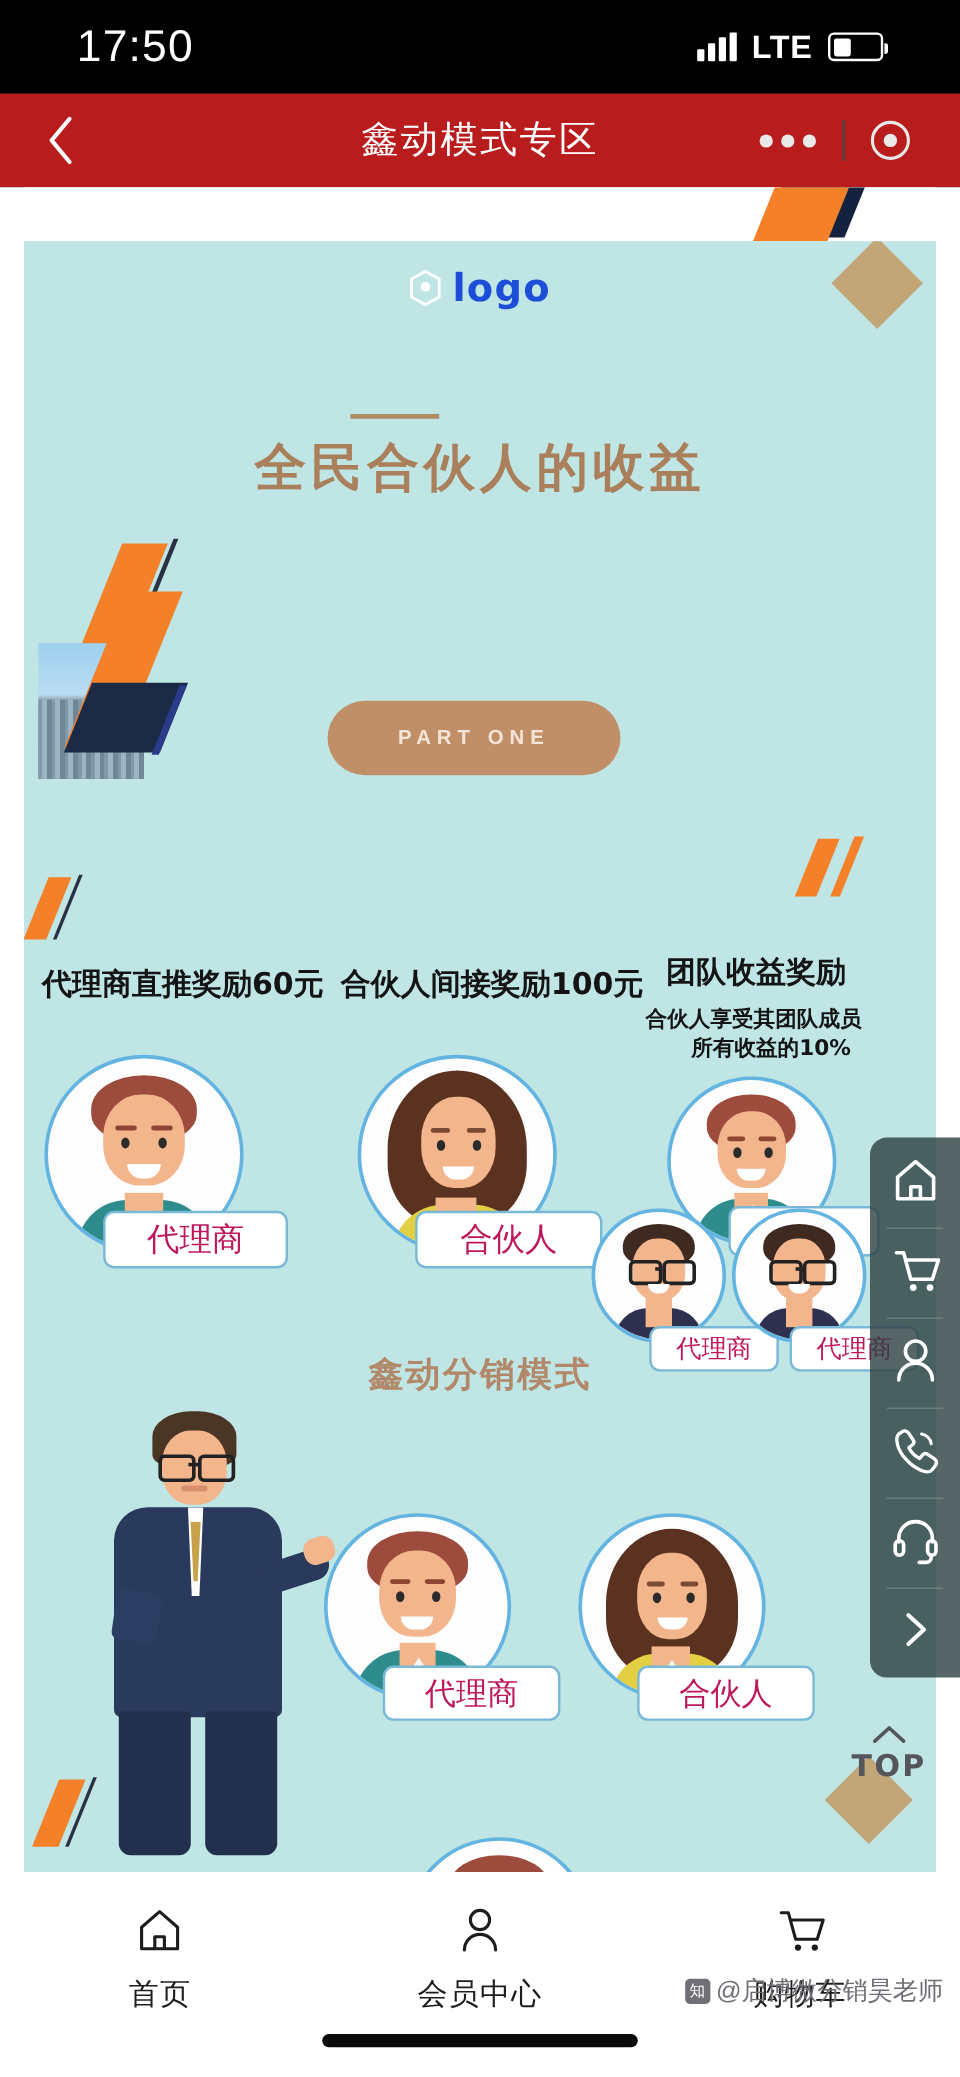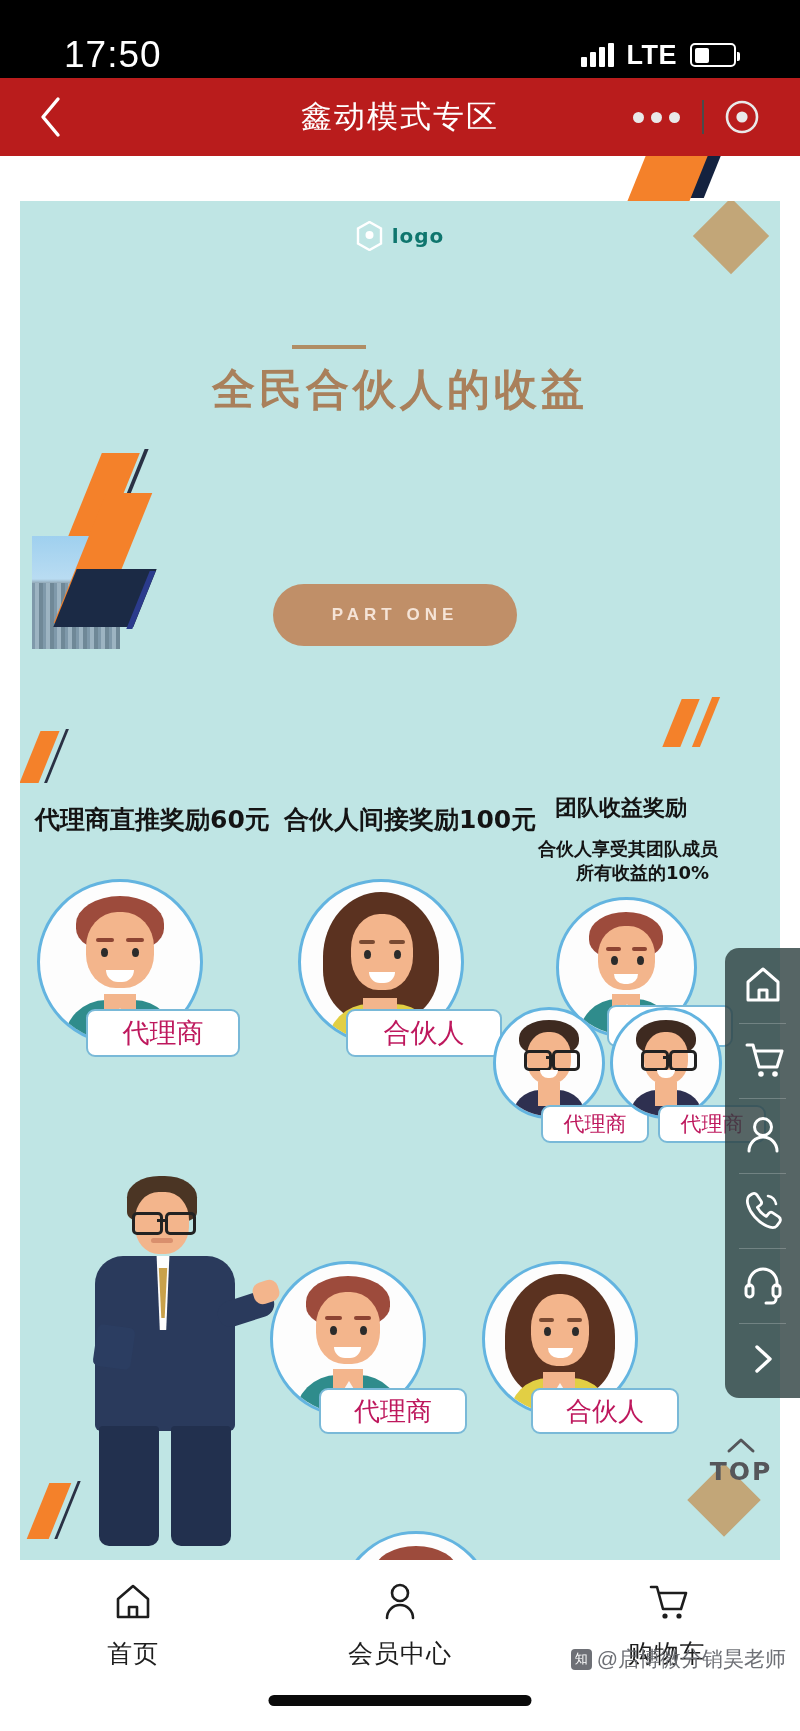--- a/index.html
+++ b/index.html
@@ -1,20 +1,20 @@
 <!DOCTYPE html>
 <html><head>
 <meta charset="utf-8">
 <style>
   html,body{margin:0;padding:0;background:#000;}
   body{width:800px;height:1731px;position:relative;overflow:hidden;
        font-family:"Liberation Sans","DejaVu Sans",sans-serif;}
 
   
-  .statusbar{position:absolute;left:0;top:16px;width:800px;height:78px;background:#000;
+  .statusbar{position:absolute;left:0;top:0;width:800px;height:78px;background:#000;
     display:flex;align-items:center;justify-content:space-between;padding:0 64px;
     box-sizing:border-box;}
   .sb-time{color:#fff;font-size:37px;font-weight:500;letter-spacing:1px;}
   .sb-right{display:flex;align-items:center;gap:13px;}
   .sig{display:flex;align-items:flex-end;gap:3px;height:24px;}
   .sig i{display:block;width:6px;background:#fff;border-radius:1px;}
   .sig i:nth-child(1){height:10px}
   .sig i:nth-child(2){height:15px}
   .sig i:nth-child(3){height:20px}
   .sig i:nth-child(4){height:24px}
@@ -56,21 +56,21 @@
     background:#bfe5e4;overflow:hidden;}
 
   
   .diamond{position:absolute;width:54px;height:54px;background:#c2a678;transform:rotate(45deg);}
   .ribbon{position:absolute;transform:skewX(-22deg);}
 
   
   .logo-row{position:absolute;left:0;right:0;top:20px;display:flex;align-items:center;
      justify-content:center;gap:9px;}
   .logo-mark{width:27px;height:30px;position:relative;}
-  .logo-text{color:#0f766e;font-size:20px;font-weight:700;letter-spacing:1px;
+  .logo-text{color:#1d4ed8;font-size:32px;font-weight:700;letter-spacing:1px;
      font-family:"DejaVu Sans",sans-serif;}
 
   .rule{position:absolute;left:272px;top:144px;width:74px;height:4px;background:#b08d64;}
   .hero-title{position:absolute;left:0;right:0;top:160px;text-align:center;
      color:#a9805b;font-size:43px;font-weight:900;letter-spacing:4px;
      font-family:"DejaVu Sans",sans-serif;}
   .part-btn{position:absolute;left:253px;top:383px;width:244px;height:62px;
      background:#c08f68;border-radius:31px;display:flex;align-items:center;
      justify-content:center;color:#f5e4d7;font-size:17px;font-weight:700;
      letter-spacing:5px;}
@@ -119,21 +119,21 @@
      height:1px;background:rgba(255,255,255,.22);}
 
   
   .topbtn{position:absolute;right:22px;top:1278px;width:74px;text-align:center;
      color:#55565a;font-size:25px;font-weight:700;letter-spacing:2px;line-height:1;
      font-family:"DejaVu Sans",sans-serif;}
 
   
   .tabbar{position:absolute;left:0;top:1560px;width:800px;height:125px;background:#fff;
      display:flex;}
-  .tab{flex:1;display:flex;flex-direction:column;align-items:center;justify-content:flex-start;
+  .tab{flex:1;display:flex;flex-direction:column;align-items:center;justify-content:center;
      gap:9px;padding-top:6px;margin-top:12px;}
   .tab-label{font-size:25px;color:#1d1d1d;letter-spacing:1px;}
 
   .homebar-wrap{position:absolute;left:0;top:1685px;width:800px;height:46px;background:#fff;}
   .homebar{position:absolute;left:50%;transform:translateX(-50%);top:10px;
      width:263px;height:11px;background:#0a0a0a;border-radius:6px;}
   .watermark{position:absolute;right:14px;top:1645px;display:flex;align-items:center;gap:5px;
      color:#6e7076;font-size:21px;}
   .wm-badge{width:21px;height:21px;border-radius:4px;background:#6e7076;color:#fff;
      font-size:13px;display:flex;align-items:center;justify-content:center;}
@@ -246,21 +246,21 @@
         <span class="f-brow" style="left:88px;top:58px;width:16px;background:#7a4a32;"></span>
         <span class="f-eye" style="left:63px;top:68px;"></span>
         <span class="f-eye" style="left:93px;top:68px;"></span>
         <span class="f-mouth" style="left:68px;top:90px;width:26px;height:11px;"></span>
         <span class="f-body" style="left:26px;top:122px;width:110px;height:42px;background:#e2cf44;"></span>
         <span style="position:absolute;left:62px;top:116px;width:34px;height:38px;background:#f3b58c;"></span>
         <span style="position:absolute;left:58px;top:128px;width:44px;height:36px;background:#f7f7f7;clip-path:polygon(50% 0,100% 100%,0 100%);"></span>
       </div>
       <div class="badge" style="left:282px;top:248px;width:152px;height:44px;font-size:27px;">合伙人</div>
 
-      <div class="colhead" style="left:535px;top:32px;font-size:22px;">团队收益奖励</div>
+      <div class="colhead" style="left:535px;top:32px;font-size:25px;">团队收益奖励</div>
       <div class="colhead" style="left:518px;top:76px;font-size:18px;font-weight:700;">合伙人享受其团队成员</div>
       <div class="colhead" style="left:556px;top:100px;font-size:18px;font-weight:700;">所有收益的10%</div>
 
       <div class="avatar" style="left:536px;top:136px;width:135px;height:135px;">
         <span class="f-hair" style="left:30px;top:12px;width:74px;height:48px;background:#9d4b3c;"></span>
         <span class="f-head" style="left:39px;top:26px;width:57px;height:64px;"></span>
         <span class="f-brow" style="left:47px;top:47px;width:15px;background:#8d4433;"></span>
         <span class="f-brow" style="left:73px;top:47px;width:15px;background:#8d4433;"></span>
         <span class="f-eye" style="left:52px;top:56px;"></span>
         <span class="f-eye" style="left:78px;top:56px;"></span>
@@ -289,20 +289,21 @@
         <span class="f-glass" style="left:28px;top:40px;width:22px;height:15px;"></span>
         <span class="f-glass" style="left:56px;top:40px;width:22px;height:15px;"></span>
         <span style="position:absolute;left:50px;top:46px;width:6px;height:3px;background:#222;"></span>
         <span class="f-mouth" style="left:44px;top:60px;width:18px;height:8px;"></span>
         <span class="f-body" style="left:16px;top:80px;width:74px;height:28px;background:#2e3050;"></span>
         <span style="position:absolute;left:42px;top:72px;width:22px;height:24px;background:#f3b58c;"></span>
       </div>
       <div class="badge" style="left:594px;top:344px;width:104px;height:34px;font-size:21px;">代理商</div>
     </div>
 
+    <div class="sec2-title">鑫动分销模式</div>
 
     <div class="man">
       <span style="position:absolute;left:52px;top:0;width:70px;height:46px;background:#4b3524;border-radius:46% 46% 22% 22%;"></span>
       <span style="position:absolute;left:60px;top:16px;width:54px;height:62px;background:#f3b58c;border-radius:44%;"></span>
       <span class="f-glass" style="left:57px;top:36px;width:25px;height:17px;"></span>
       <span class="f-glass" style="left:90px;top:36px;width:25px;height:17px;"></span>
       <span style="position:absolute;left:82px;top:43px;width:8px;height:3px;background:#222;"></span>
       <span style="position:absolute;left:76px;top:62px;width:22px;height:5px;background:#d98f6d;border-radius:3px;"></span>
       <span style="position:absolute;left:20px;top:80px;width:140px;height:175px;background:#2a3a5c;border-radius:28px 28px 6px 6px;"></span>
       <span style="position:absolute;left:72px;top:80px;width:32px;height:74px;background:#fdfdfd;clip-path:polygon(30% 0,70% 0,60% 100%,40% 100%);"></span>

